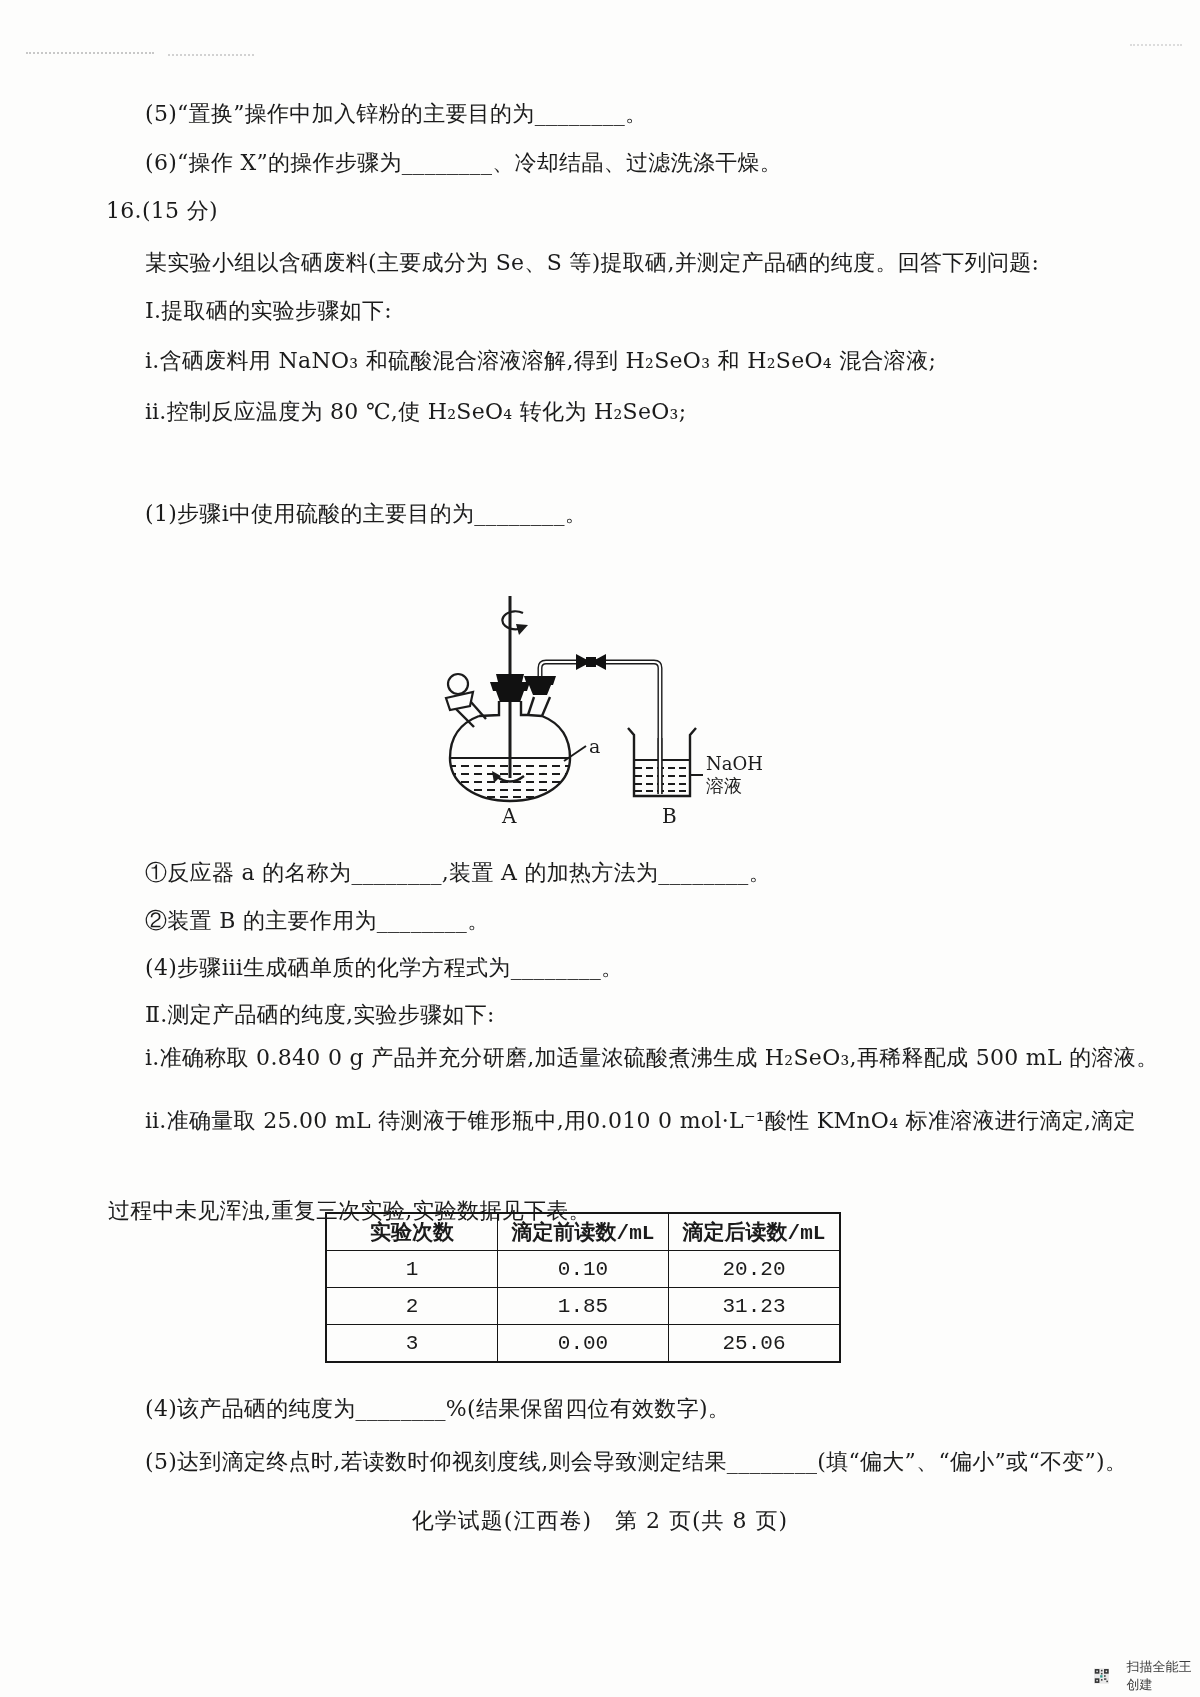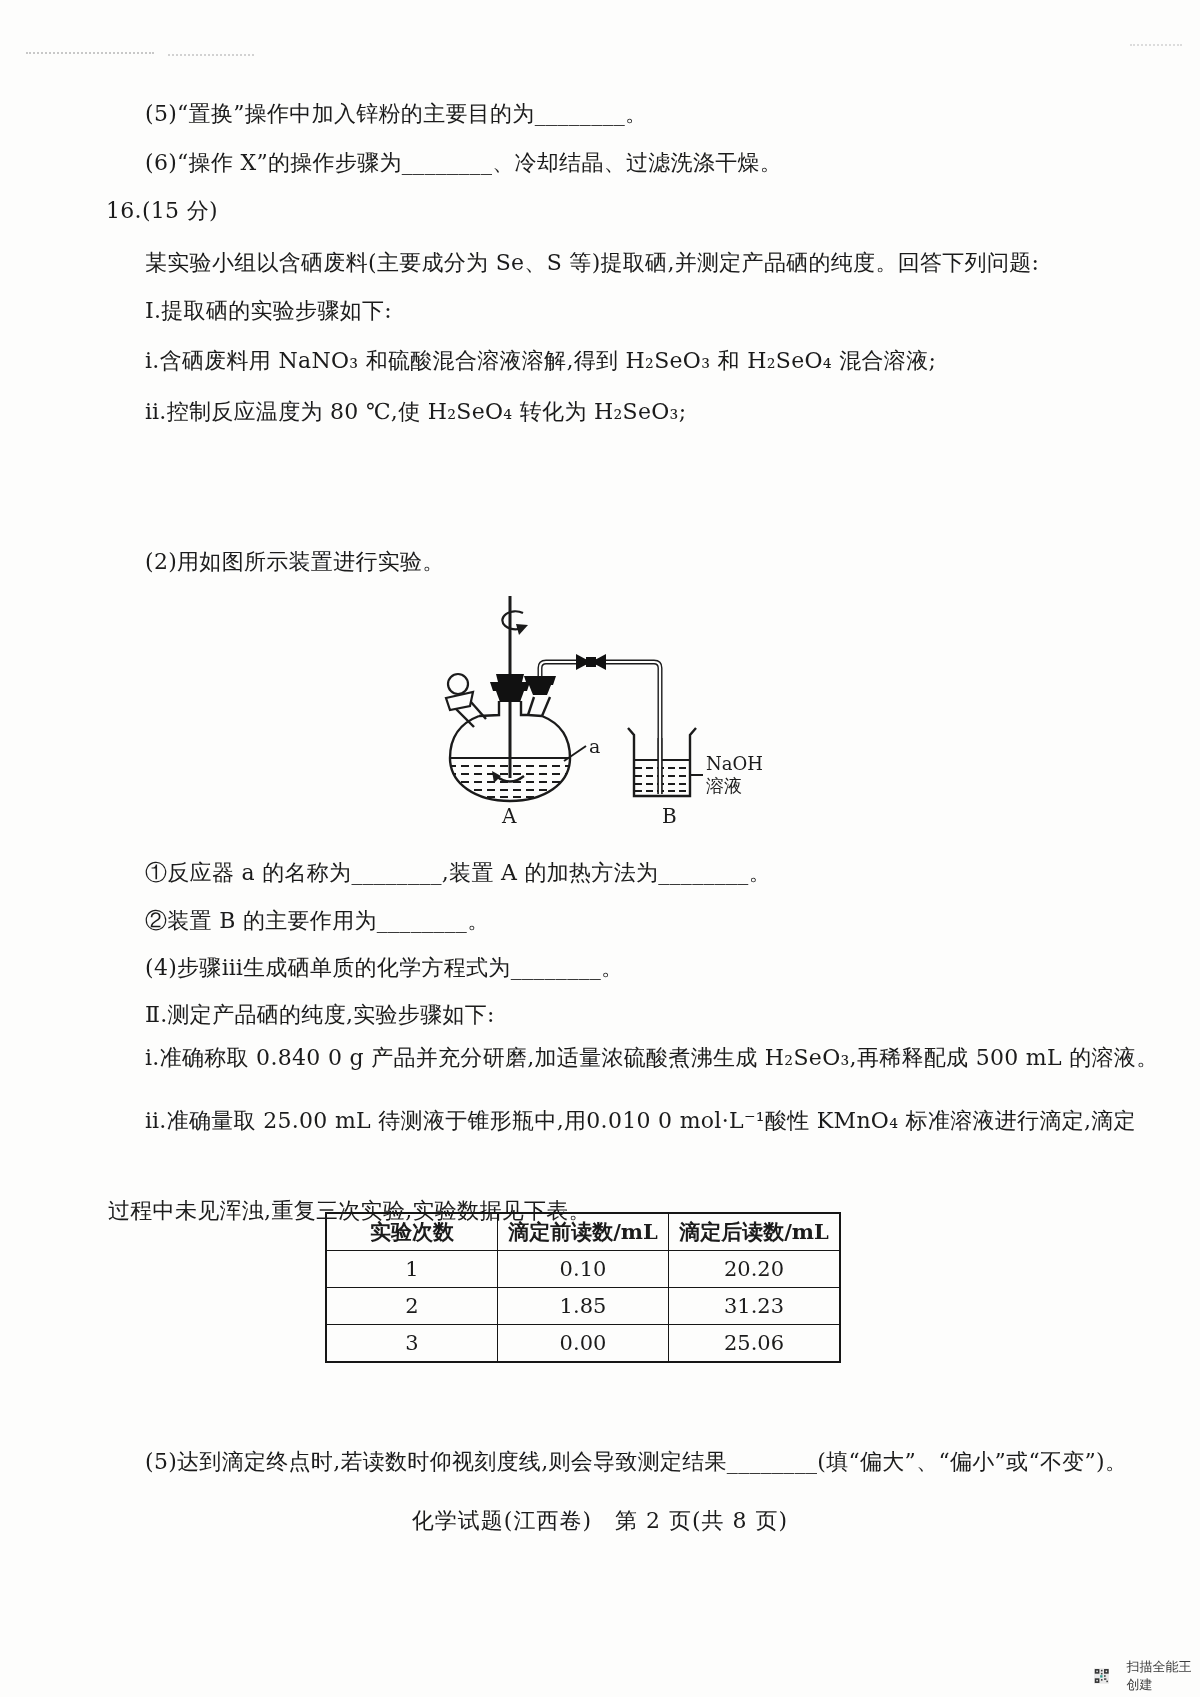--- a/index.html
+++ b/index.html
@@ -7,21 +7,21 @@
     position:relative;width:1200px;height:1697px;background:#fdfdfc;
     font-family:"DejaVu Serif","Liberation Serif",serif;color:#1b1b1b;overflow:hidden;
   }
   .line{position:absolute;font-size:22px;white-space:nowrap;letter-spacing:.3px;}
   .cont{left:108px;margin-top:32px;}
   .indent{left:145px;}
   .num{left:106px;}
   .diagram{position:absolute;left:400px;top:588px;}
   .data-table{
     position:absolute;left:325px;top:1212px;border-collapse:collapse;
-    font-size:21px;table-layout:fixed;
+    font-size:21px;table-layout:fixed;font-family:Liberation Mono, monospace;
   }
   .data-table th,.data-table td{
     border:1.6px solid #161616;width:162px;height:36px;text-align:center;
     padding:0 4px;font-weight:normal;
   }
   .data-table th{font-weight:600;}
   .data-table{border:2.2px solid #161616;}
   .footer{
     position:absolute;left:0;right:0;top:1506px;text-align:center;
     font-size:22px;letter-spacing:1px;
@@ -47,21 +47,21 @@
 
   <div class="line indent" style="top:99px">(5)“置换”操作中加入锌粉的主要目的为________。</div>
   <div class="line indent" style="top:148px">(6)“操作 X”的操作步骤为________、冷却结晶、过滤洗涤干燥。</div>
 
   <div class="line num" style="top:196px">16.(15 分)</div>
   <div class="line indent" style="top:248px">某实验小组以含硒废料(主要成分为 Se、S 等)提取硒,并测定产品硒的纯度。回答下列问题:</div>
 
   <div class="line indent" style="top:296px">Ⅰ.提取硒的实验步骤如下:</div>
   <div class="line indent" style="top:346px">ⅰ.含硒废料用 NaNO₃ 和硫酸混合溶液溶解,得到 H₂SeO₃ 和 H₂SeO₄ 混合溶液;</div>
   <div class="line indent" style="top:397px">ⅱ.控制反应温度为 80 ℃,使 H₂SeO₄ 转化为 H₂SeO₃;</div>
-  <div class="line indent" style="top:547px">(2)用如图所示装置进行实验。</div>
+  <div class="line indent" style="top:499px">(1)步骤ⅰ中使用硫酸的主要目的为________。</div>
 
   <svg class="diagram" width="400" height="242" viewBox="0 0 400 242">
     <defs>
       <clipPath id="flaskclip">
         <path d="M 50,170 C 50,196 76,213 110,213 C 144,213 170,196 170,170 C 170,152 162,136 142,128 L 79,128 C 58,136 50,152 50,170 Z"></path>
       </clipPath>
     </defs>
 
     <g stroke="#1b1b1b" fill="none" stroke-width="3">
       <line x1="110" y1="8" x2="110" y2="190"></line>
@@ -177,20 +177,21 @@
         <td>31.23</td>
       </tr>
       <tr>
         <td>3</td>
         <td>0.00</td>
         <td>25.06</td>
       </tr>
     </tbody>
   </table>
 
+  <div class="line indent" style="top:1394px">(4)该产品硒的纯度为________%(结果保留四位有效数字)。</div>
   <div class="line indent" style="top:1447px">(5)达到滴定终点时,若读数时仰视刻度线,则会导致测定结果________(填“偏大”、“偏小”或“不变”)。</div>
 
   <div class="footer">化学试题(江西卷)　第 2 页(共 8 页)</div>
 
   <div class="watermark">
     <svg width="20" height="20" viewBox="0 0 20 20">
       <rect x="0" y="0" width="20" height="20" fill="#e9e9e9"></rect>
       <rect x="1" y="1" width="6" height="6" fill="#333"></rect>
         <rect x="3" y="3" width="2" height="2" fill="#e9e9e9"></rect>
       <rect x="13" y="1" width="6" height="6" fill="#333"></rect>

